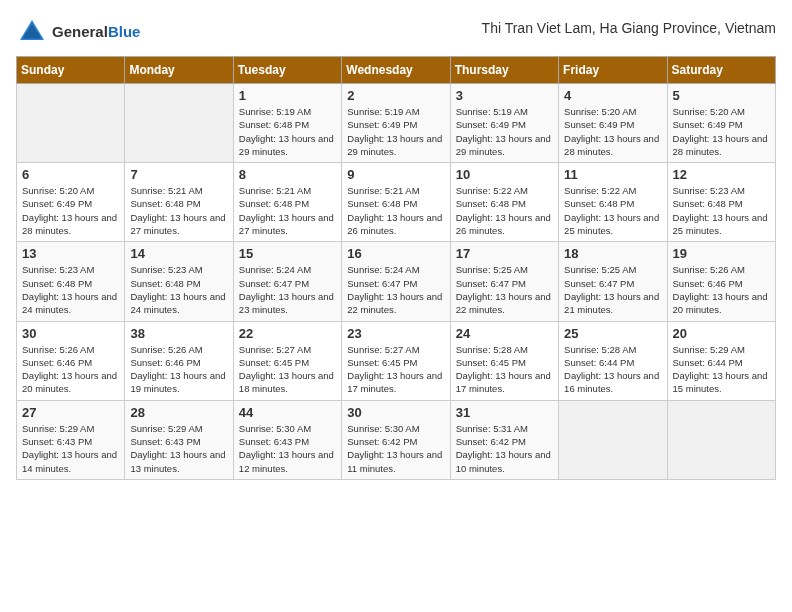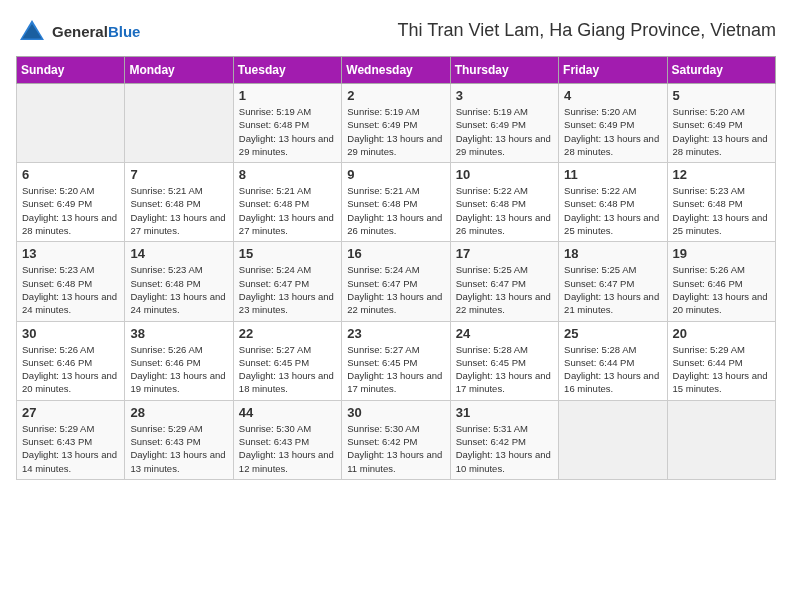--- a/index.html
+++ b/index.html
@@ -43,31 +43,31 @@
     .title-block {
       text-align: right;
     }
     .month-title {
       font-size: 42px;
       font-weight: 300;
       color: #333;
       line-height: 1;
     }
     .subtitle {
-      font-size: 18px;
+      font-size: 14px;
       color: #333;
       margin-top: 4px;
     }
     .calendar {
       width: 100%;
       border-collapse: collapse;
       margin-top: 8px;
     }
     .calendar th {
-      background: #a21caf;
+      background: #a16207;
       color: #fff;
       font-size: 12px;
       font-weight: bold;
       padding: 6px 4px;
       text-align: left;
       border: 1px solid #aaa;
     }
     .calendar td {
       border: 1px solid #ccc;
       vertical-align: top;

